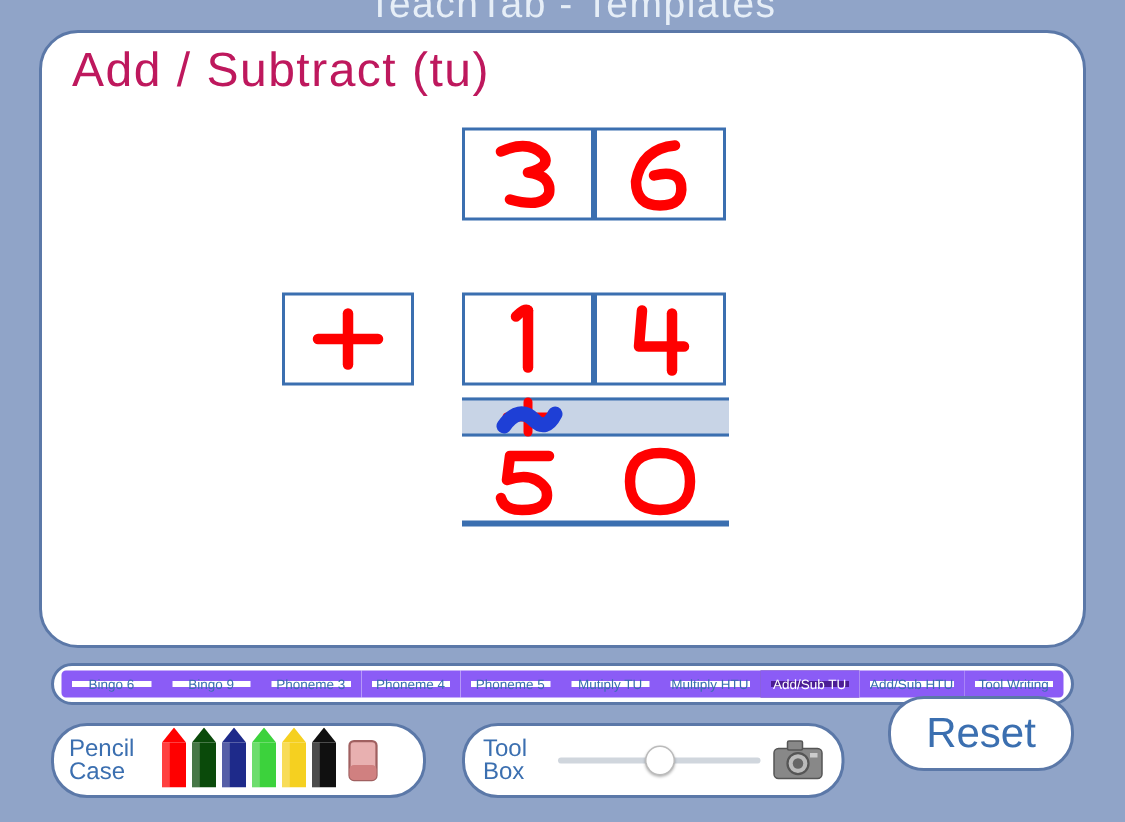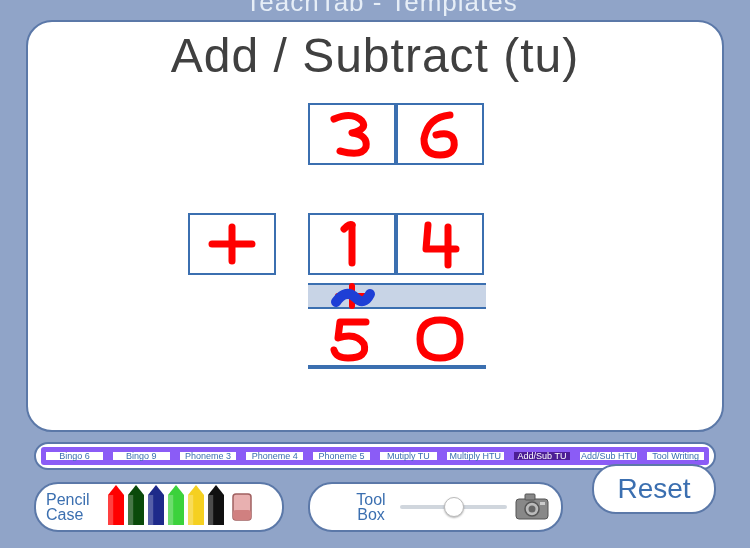--- a/index.html
+++ b/index.html
@@ -24,23 +24,22 @@
     left: 26px;
     top: 20px;
     width: 698px;
     height: 412px;
     background: #ffffff;
     border: 2px solid #5b78a8;
     border-radius: 26px;
     padding: 8px 20px;
   }
   .worksheet-title {
-    text-align: center;
-    color: #404040;
-    font-size: 48px;
+    color: #be185d;
+    font-size: 32px;
     font-weight: 500;
     letter-spacing: 1px;
     margin-top: -2px;
   }
   .grid-area {
     position: relative;
     width: 100%;
     height: 330px;
   }
   .cell {
@@ -111,21 +110,21 @@
     background: #fff;
     border: 2px solid #5b78a8;
     border-radius: 14px;
     display: flex;
     align-items: center;
     padding: 0 5px;
   }
   .tab {
     flex: 1;
     height: 18px;
-    border: 5px solid #8b5cf6;
+    border: 7px solid #8b5cf6;
     font-size: 9px;
     color: #3b6fb0;
     display: flex;
     align-items: center;
     justify-content: center;
     background: #fff;
     cursor: pointer;
     white-space: nowrap;
   }
   .tab:first-child { border-radius: 3px 0 0 3px; }
@@ -172,22 +171,20 @@
     display: flex;
     align-items: center;
     padding: 0 12px;
     gap: 8px;
   }
   .tb-label {
     color: #3b6fb0;
     font-size: 16px;
     line-height: 15px;
     width: 42px;
-    text-align: center;
-    margin-left: 28px;
   }
   .slider {
     flex: 1;
     height: 20px;
     position: relative;
   }
   .slider-track {
     position: absolute;
     left: 0; right: 0; top: 8px;
     height: 4px;

